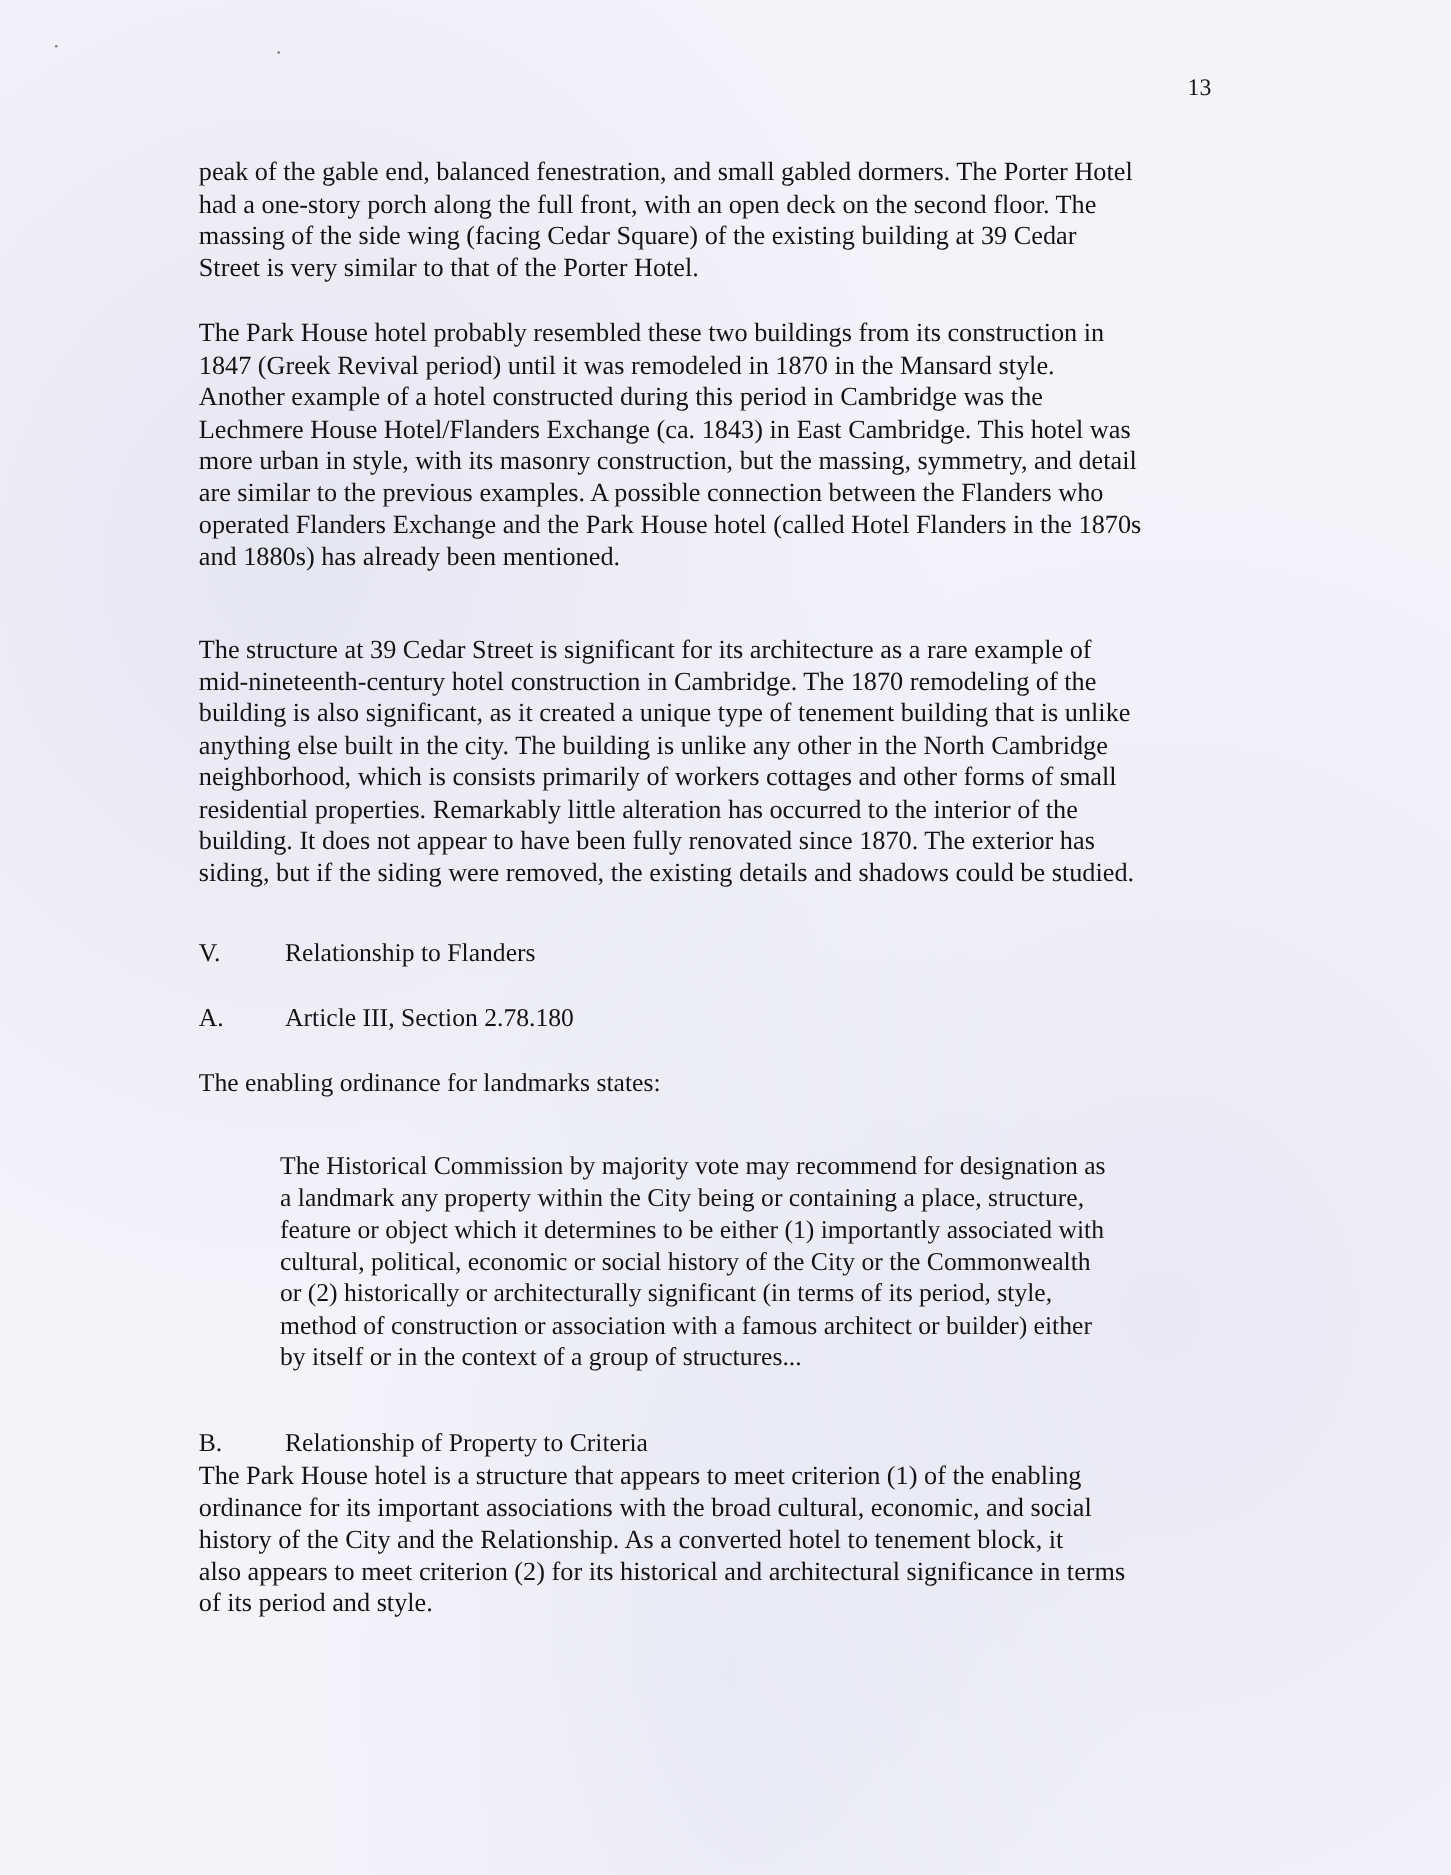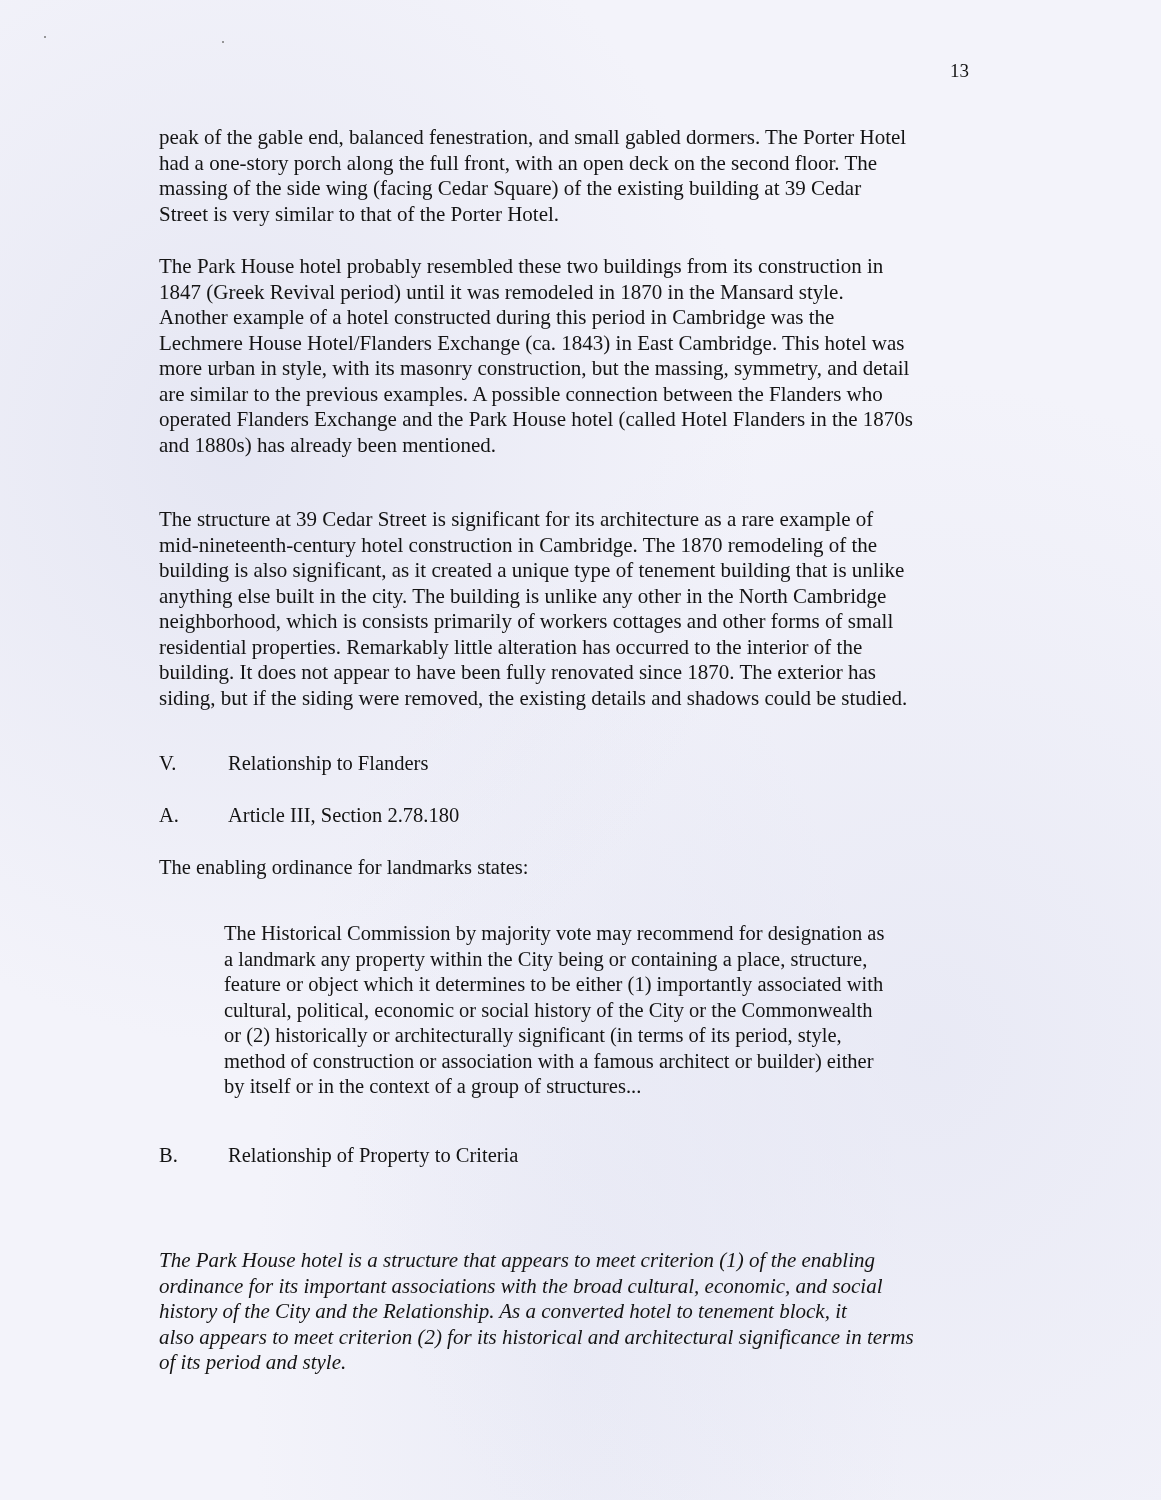--- a/index.html
+++ b/index.html
@@ -123,21 +123,21 @@
     <span class="line">cultural, political, economic or social history of the City or the Commonwealth</span>
     <span class="line">or (2) historically or architecturally significant (in terms of its period, style,</span>
     <span class="line">method of construction or association with a famous architect or builder) either</span>
     <span class="line">by itself or in the context of a group of structures...</span>
   </p>
 
   <div class="heading" style="top:1143px;">
     <span class="num">B.</span><span>Relationship of Property to Criteria</span>
   </div>
 
-  <p class="para" style="top:1248px;font-style:italic;">
+  <p class="para" style="top:1168px;">
     <span class="line">The Park House hotel is a structure that appears to meet criterion (1) of the enabling</span>
     <span class="line">ordinance for its important associations with the broad cultural, economic, and social</span>
     <span class="line">history of the City and the Relationship.  As a converted hotel to tenement block, it</span>
     <span class="line">also appears to meet criterion (2) for its historical and architectural significance in terms</span>
     <span class="line">of its period and style.</span>
   </p>
 
 </div>
 
 </body></html>

